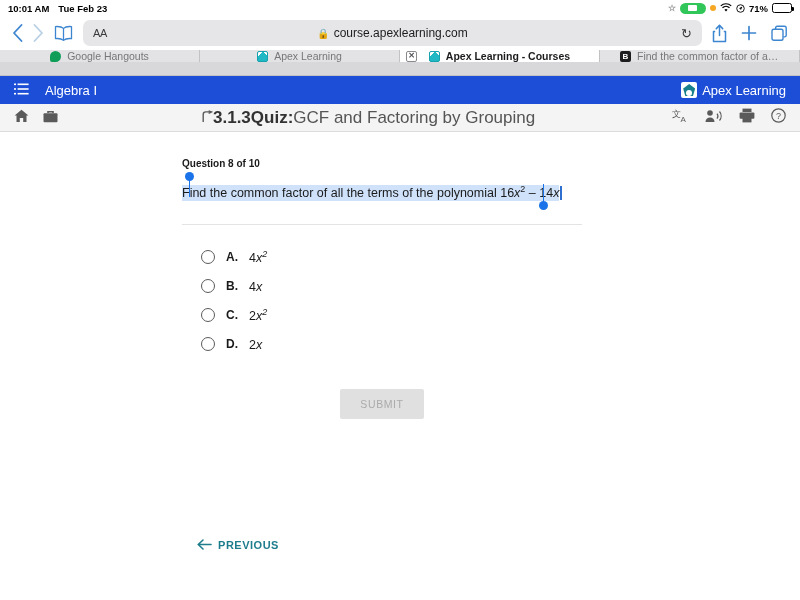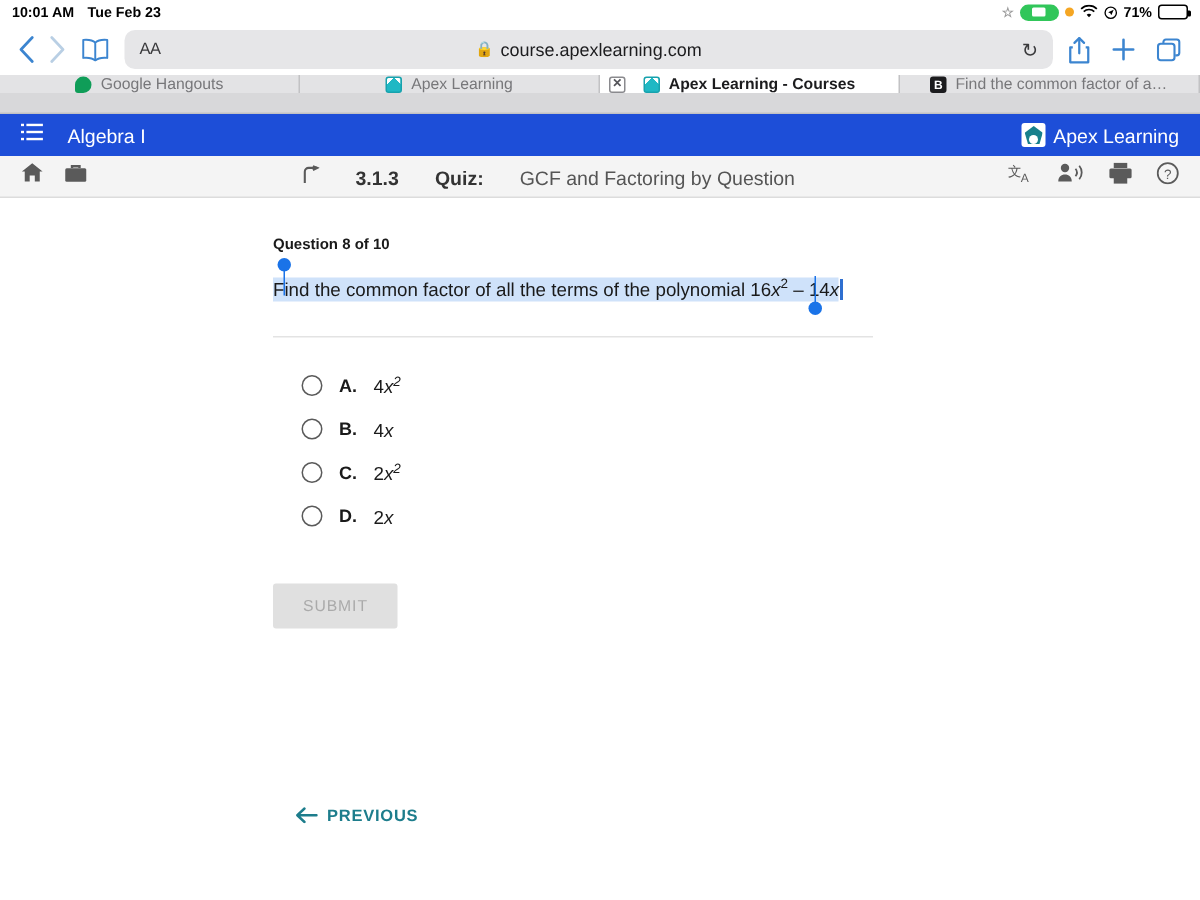--- a/index.html
+++ b/index.html
@@ -119,22 +119,22 @@
     width:6px; height:6px; border-radius:50%; background:#ffffff;
   }
 
   
   .crumb-bar {
     height: 28px; background: #f4f4f4; border-bottom: 1px solid #dcdcdc;
     display: flex; align-items: center; padding: 0 14px; gap: 14px;
     color: #5a5a5a;
   }
   .crumb-center {
-    display: flex; align-items: flex-end; gap: 24px;
-    margin-left: 128px; font-size: 13px; color: #4a4a4a;
+    display: flex; align-items: flex-start; gap: 0;
+    margin-left: 128px; font-size: 17px; color: #4a4a4a;
   }
   .crumb-num { font-weight: bold; color: #333; }
   .crumb-kind { font-weight: bold; color: #333; }
   .crumb-name { color: #555; }
   .crumb-right { margin-left: auto; display: flex; align-items: center; gap: 16px; }
 
   
   .content {
     height: 432px; background: #ffffff; position: relative;
     padding: 26px 0 0 182px;
@@ -166,21 +166,21 @@
   .option { display: flex; align-items: center; gap: 11px; height: 29px; padding-left: 19px; }
   .radio {
     width: 14px; height: 14px; border: 1.4px solid #5a5a5a;
     border-radius: 50%; flex: none; background: #fff;
   }
   .opt-letter { font-size: 12px; font-weight: bold; color: #1a1a1a; }
   .opt-val { font-size: 12.5px; color: #1a1a1a; font-style: italic; }
   .opt-val .num { font-style: normal; }
   .opt-val .exp { font-size: 9px; vertical-align: super; font-style: italic; }
 
-  .submit-row { width: 400px; display: flex; justify-content: flex-start; margin-top: 30px; }
+  .submit-row { width: 400px; display: flex; justify-content: center; margin-top: 30px; }
   .submit-btn {
     background: #e0e0e0; color: #aaaaaa; border: none;
     font-size: 10.5px; letter-spacing: 0.6px;
     padding: 9px 20px; border-radius: 2px;
   }
 
   .prev-row { position: absolute; left: 16px; right: 0; bottom: 10px; text-align: center; }
   .prev-link {
     display: inline-flex; align-items: center; gap: 6px;
     color: #1d7d8c; font-size: 11px; font-weight: bold; letter-spacing: 0.5px;
@@ -319,21 +319,21 @@
 
   <span class="crumb-center">
     <span>
       <svg width="13" height="13" viewBox="0 0 13 13" fill="none" stroke="#5a5a5a" stroke-width="1.4">
         <path d="M3.2 12V4.5a2.6 2.6 0 0 1 2.6-2.6h5.5"></path>
         <path d="M8.6 0.8 11.6 1.9 8.6 3.4"></path>
       </svg>
     </span>
     <span class="crumb-num">3.1.3</span>
     <span class="crumb-kind">Quiz:</span>
-    <span class="crumb-name">GCF and Factoring by Question</span>
+    <span class="crumb-name">GCF and Factoring by Grouping</span>
   </span>
 
   <span class="crumb-right">
     <span>
       <svg width="17" height="15" viewBox="0 0 17 15" fill="#5a5a5a">
         <text x="0" y="9" font-size="9" font-family="Liberation Sans">文</text>
         <text x="8.5" y="13.5" font-size="8" font-family="Liberation Sans">A</text>
       </svg>
     </span>
     <span>

